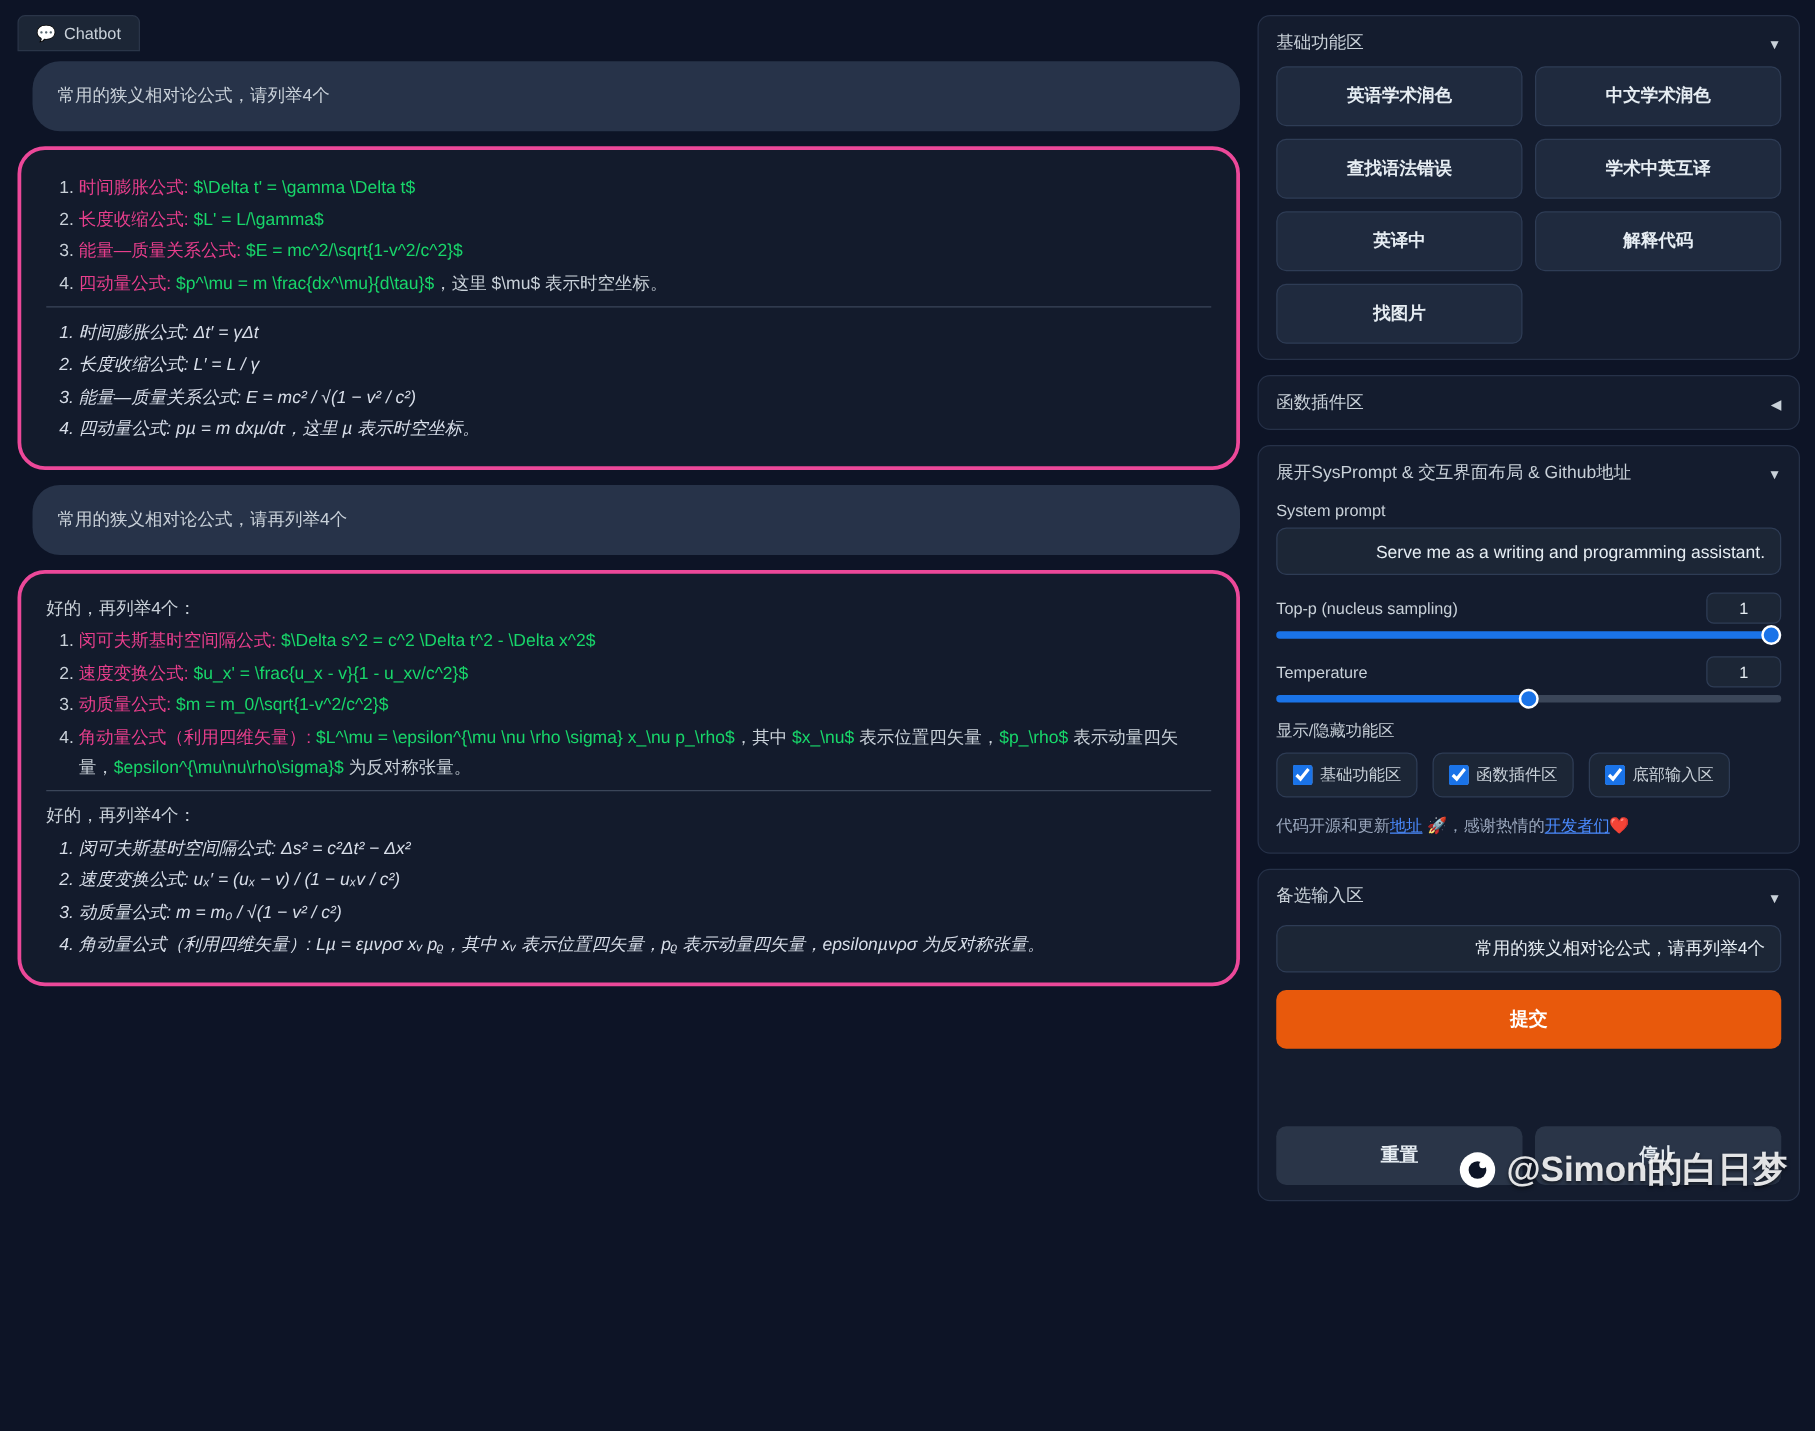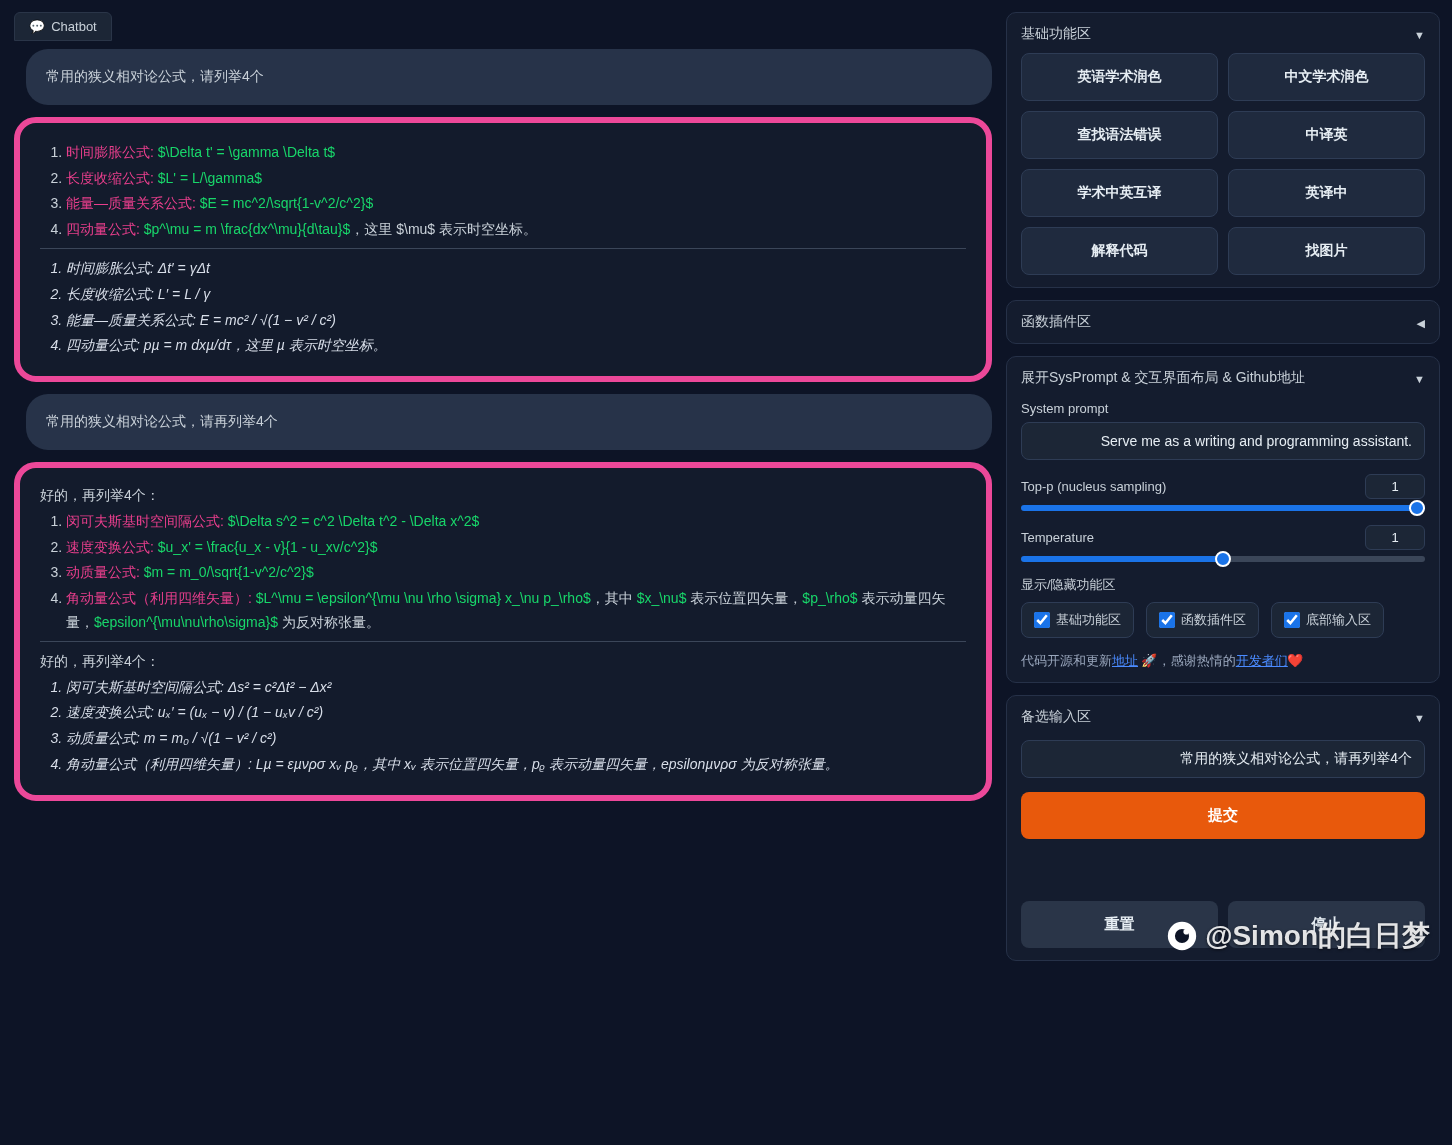--- a/index.html
+++ b/index.html
@@ -47,21 +47,21 @@
   padding: 16px 20px;
   line-height: 1.7;
 }
 .msg-user {
   background: #273349;
   color: #c9d1d9;
   margin-left: 12px;
 }
 .msg-bot {
   background: #131b2c;
-  border: 6px solid #ec4899;
+  border: 3px solid #ec4899;
   margin-left: 0;
 }
 .msg-bot ol { padding-left: 26px; }
 .msg-bot li { margin: 2px 0; }
 .latex-raw { color: #18d66a; }
 .fn-name   { color: #e83e8c; }
 .rendered  { font-style: italic; color: #d8dee9; }
 hr.answer-sep {
   border: none;
   border-top: 1px solid #3b4659;
@@ -219,21 +219,20 @@
 
   <div class="card">
     <div class="card-title">
       <span>基础功能区</span>
       <span class="caret"></span>
     </div>
     <div class="btn-grid">
       <div class="pill-btn">英语学术润色</div>
       <div class="pill-btn">中文学术润色</div>
       <div class="pill-btn">查找语法错误</div>
-      <div class="pill-btn">中译英</div>
       <div class="pill-btn">学术中英互译</div>
       <div class="pill-btn">英译中</div>
       <div class="pill-btn">解释代码</div>
       <div class="pill-btn">找图片</div>
     </div>
   </div>
 
   <div class="card">
     <div class="card-title plain">
       <span>函数插件区</span>

